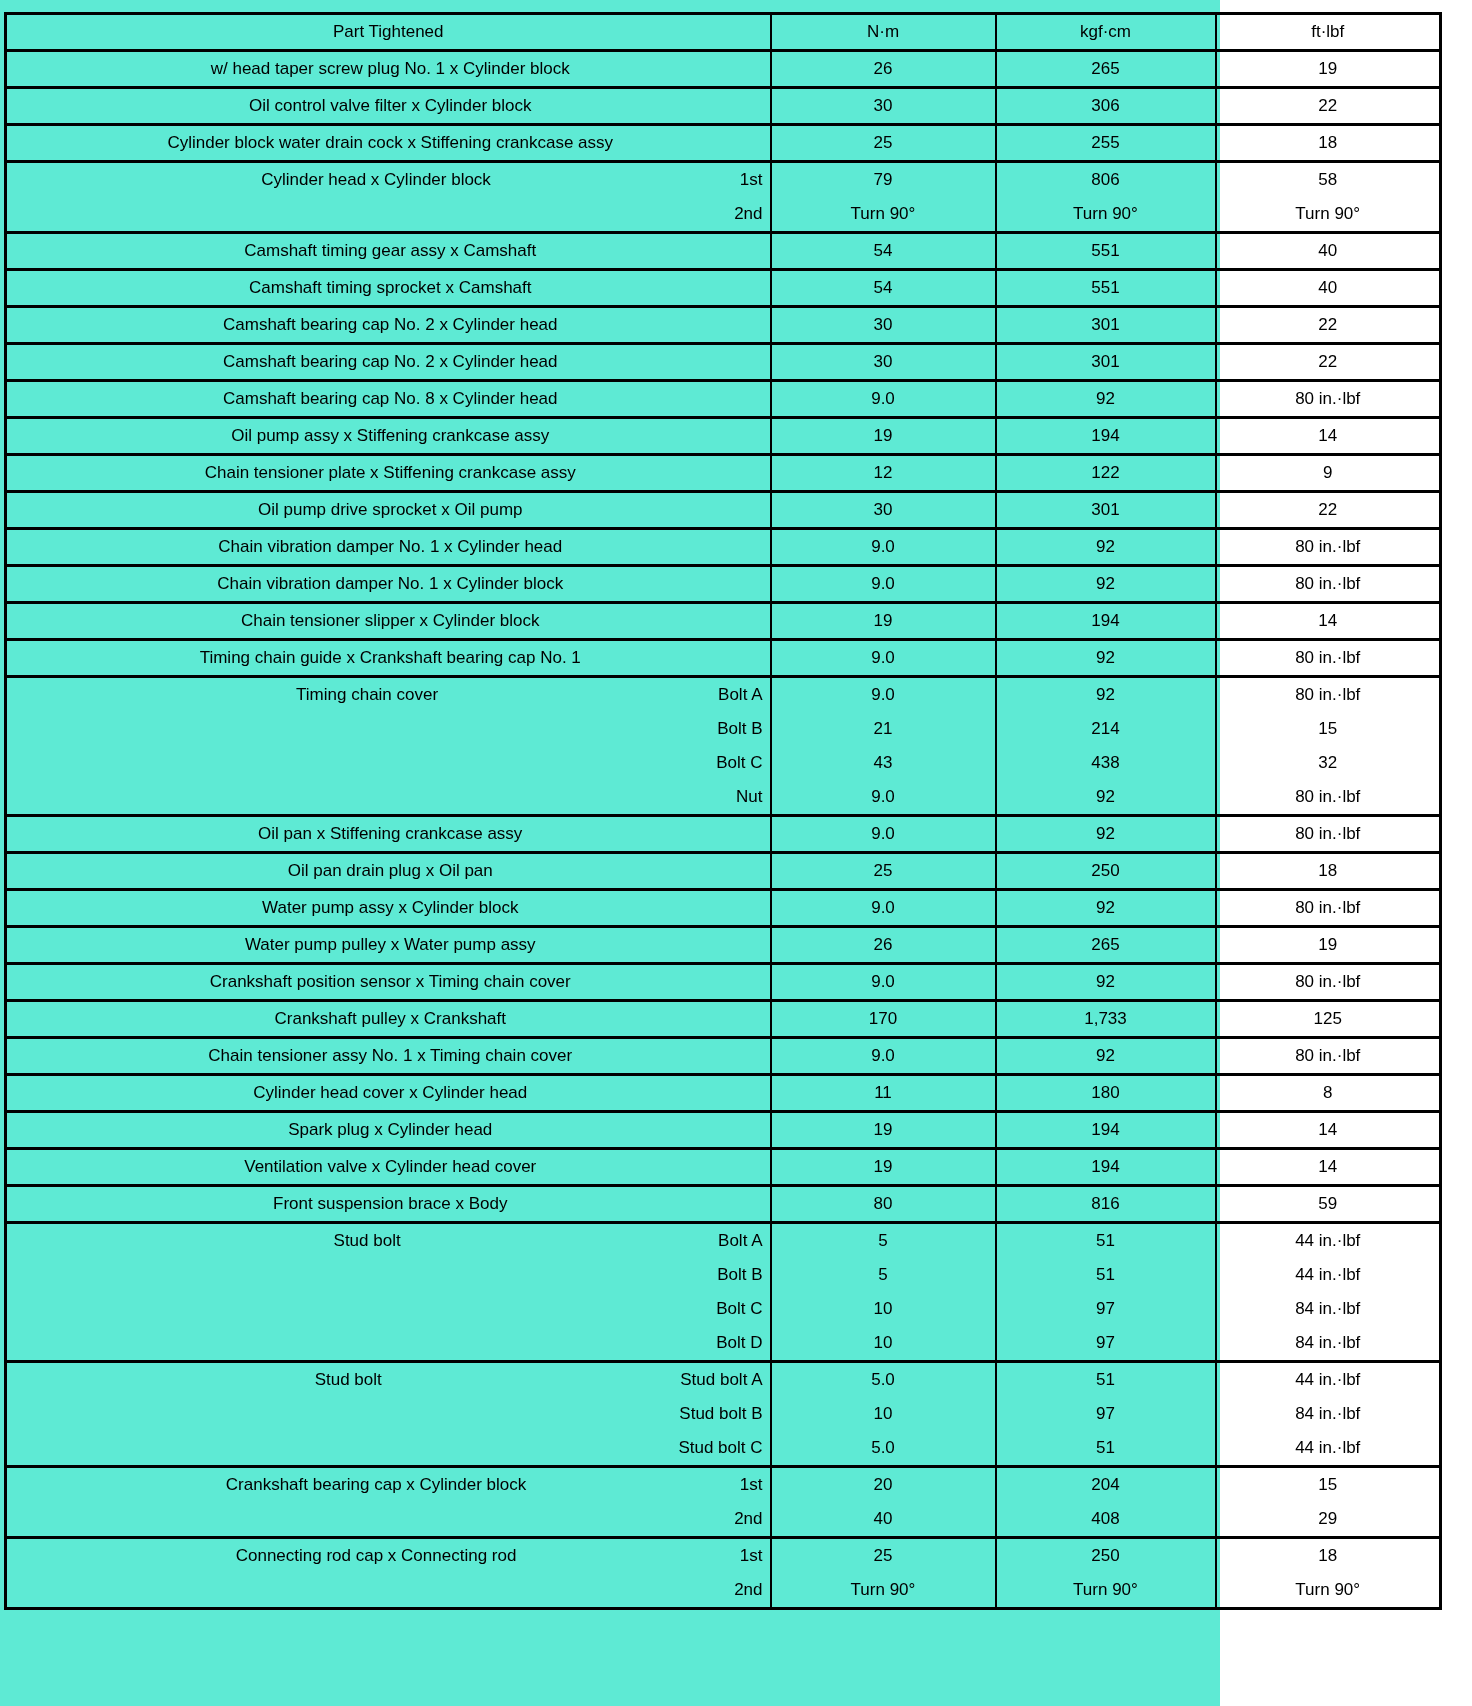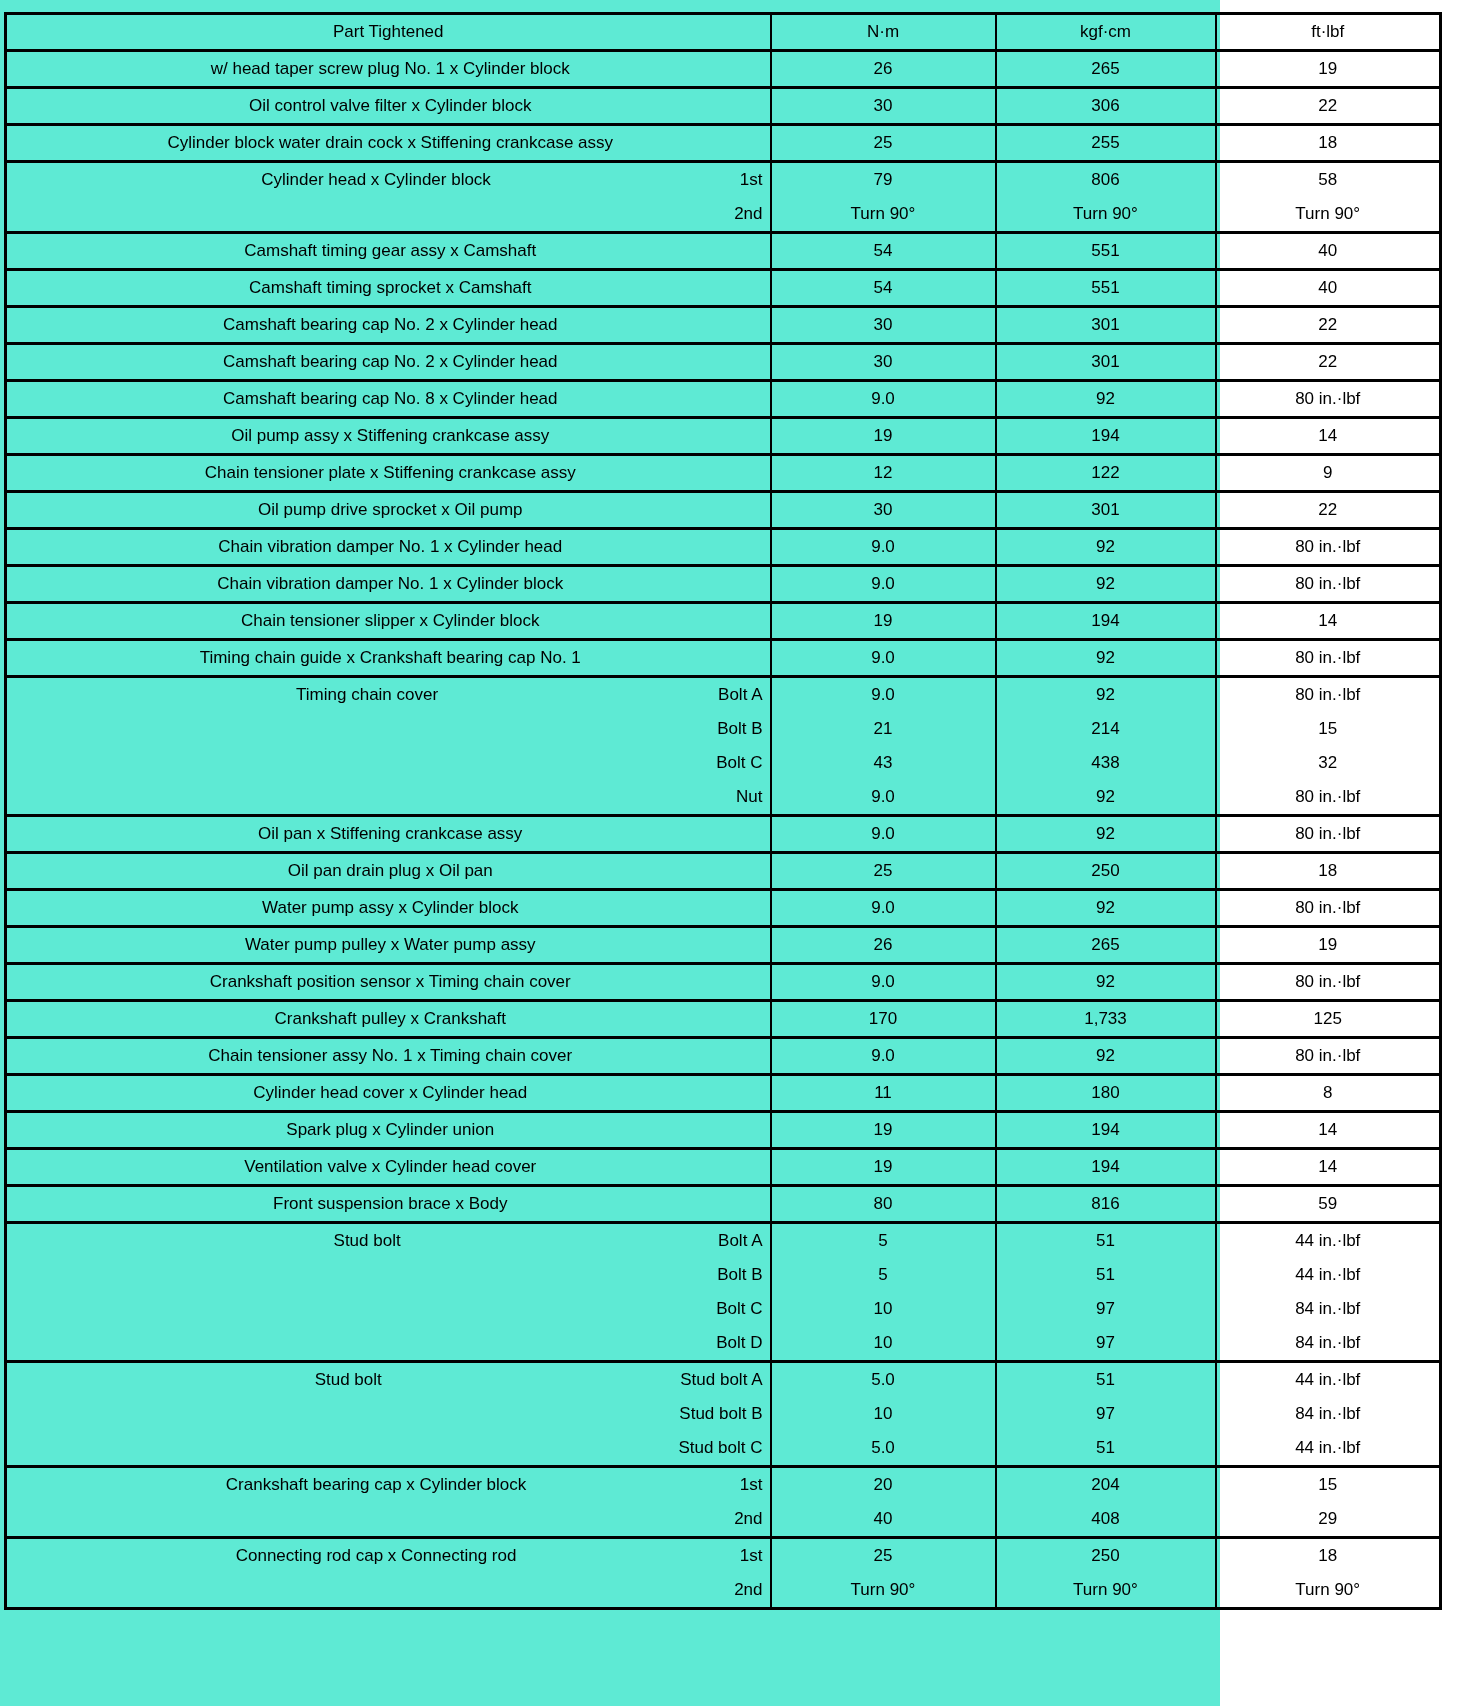--- a/index.html
+++ b/index.html
@@ -578,21 +578,21 @@
           <td class="num-cell">
             <div class="line num">180</div>
           </td>
           <td class="num-cell">
             <div class="line num">8</div>
           </td>
         </tr>
         <tr class="group">
           <td class="part-cell">
             <div class="part-wrap">
-              <div class="part-name line">Spark plug x Cylinder union</div>
+              <div class="part-name line">Spark plug x Cylinder head</div>
               <div class="sub-labels">
                 <div class="line sub-label"></div>
               </div>
             </div>
           </td>
           <td class="num-cell">
             <div class="line num">19</div>
           </td>
           <td class="num-cell">
             <div class="line num">194</div>

